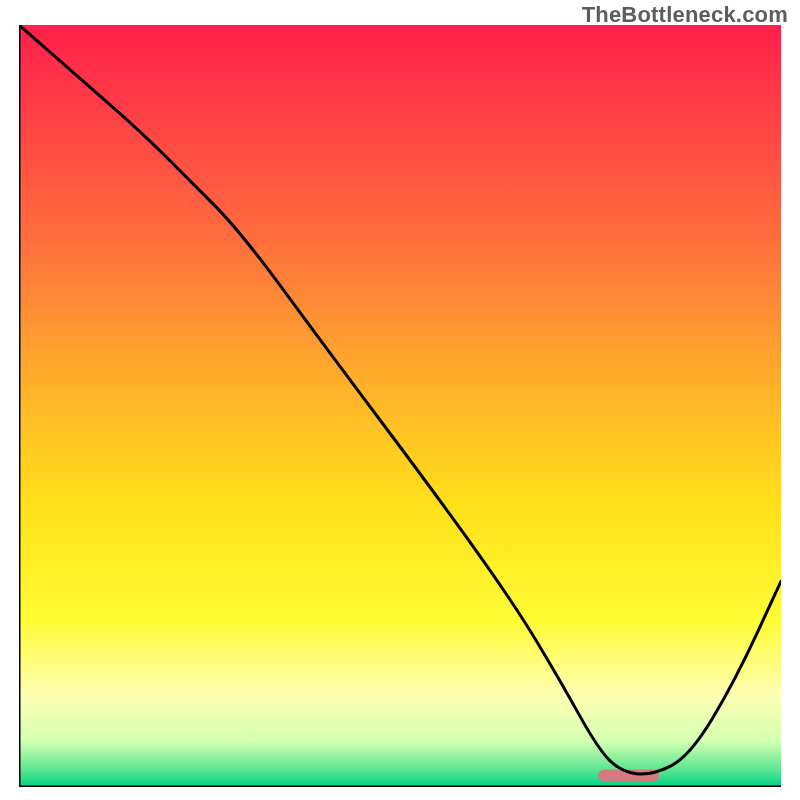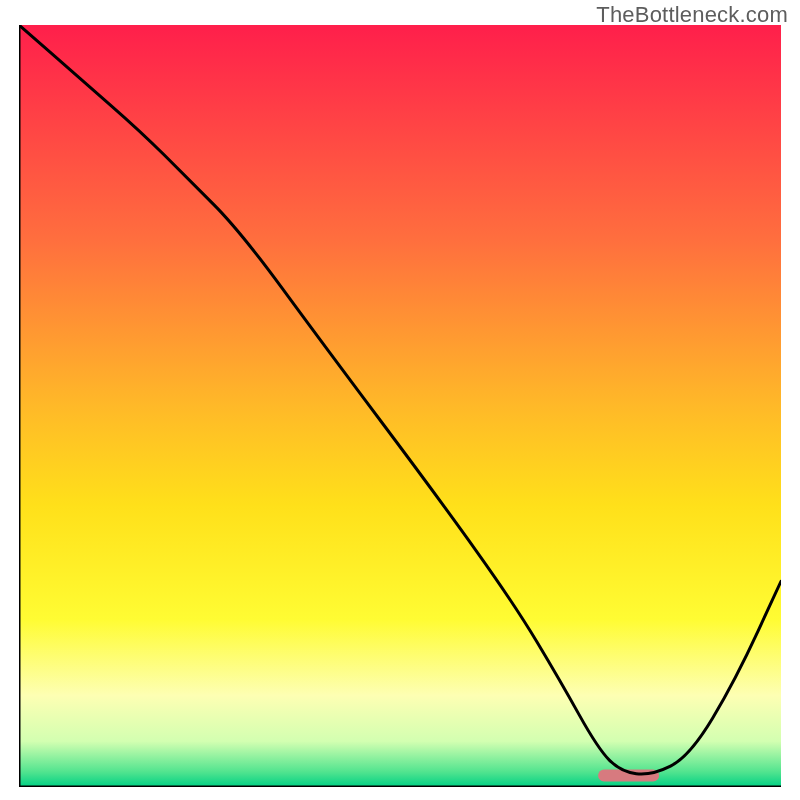--- a/index.html
+++ b/index.html
@@ -13,21 +13,21 @@
   .container {
     position: relative;
     width: 800px;
     height: 800px;
   }
   .watermark {
     position: absolute;
     top: 2px;
     right: 12px;
     font-size: 22px;
-    font-weight: 400;
+    font-weight: 700;
     color: #5d5d5d;
     letter-spacing: 0.2px;
     z-index: 10;
   }
   .plot-wrap {
     position: absolute;
     left: 19px;
     top: 25px;
     width: 762px;
     height: 762px;

